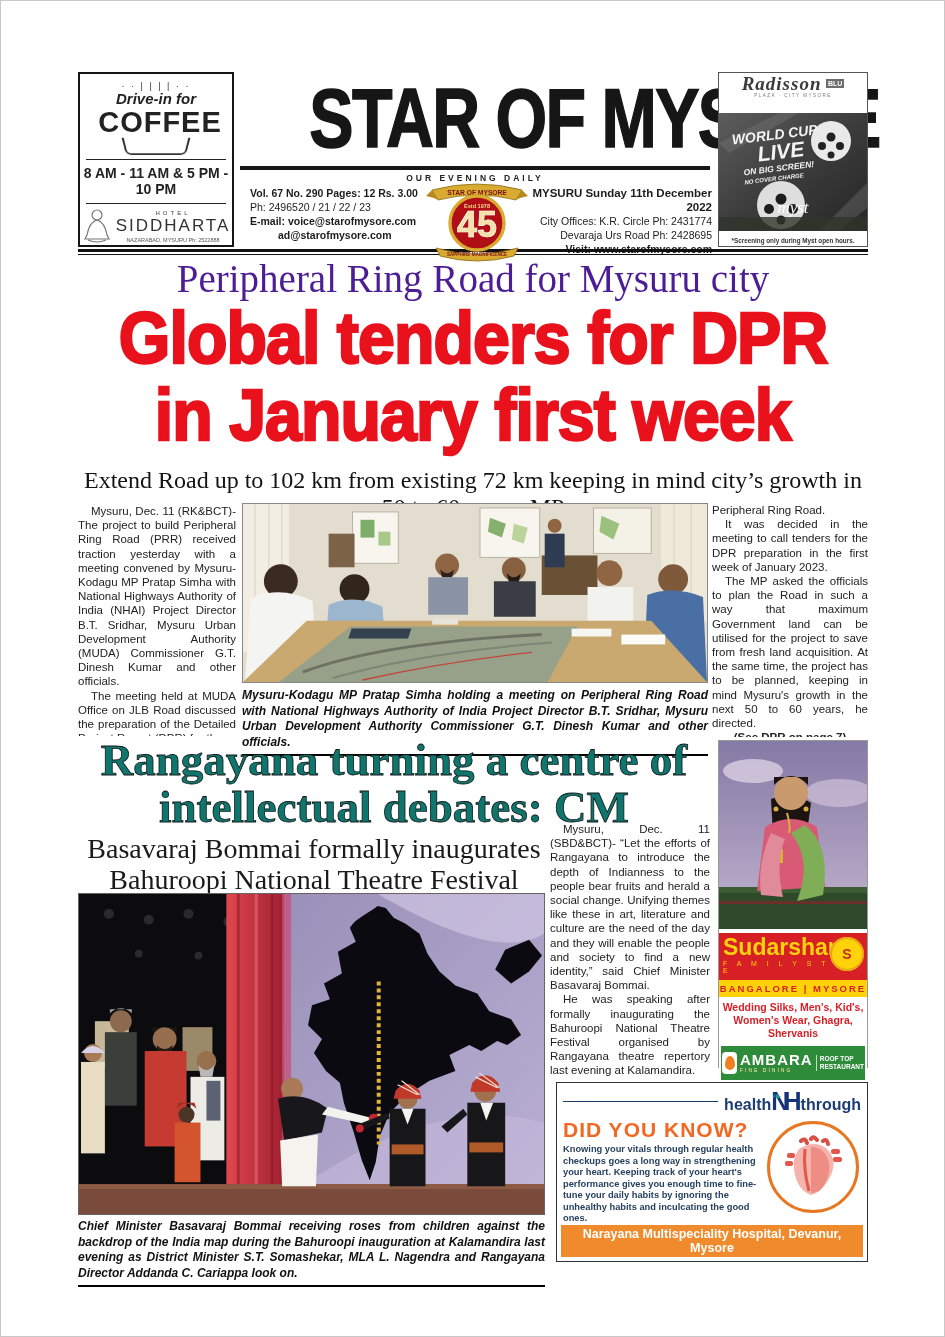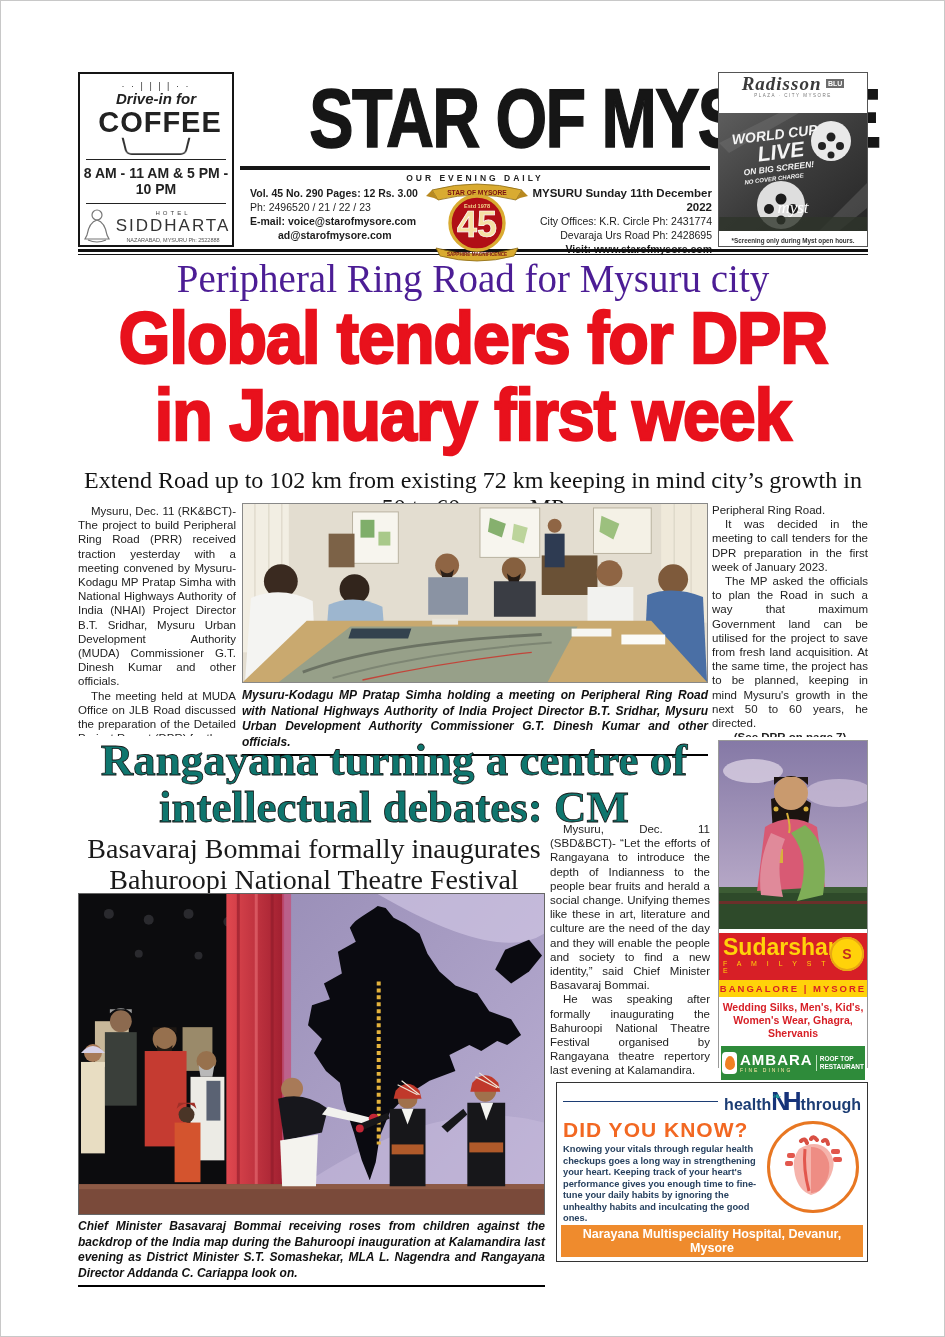--- a/index.html
+++ b/index.html
@@ -122,21 +122,21 @@
     </div>
   </div>
 
   <div class="abs mast">
     <div class="mast-title condense">STAR OF MYSORE</div>
   </div>
   <div class="abs mast-rule"></div>
   <div class="abs tagline">OUR EVENING DAILY</div>
 
   <div class="abs vol mastinfo">
-    <div style="font-weight:bold;">Vol. 45   No. 290    Pages: 12     Rs. 3.00</div>
+    <div style="font-weight:bold;">Vol. 67   No. 290    Pages: 12     Rs. 3.00</div>
     <div>Ph: 2496520 / 21 / 22 / 23</div>
     <div style="font-weight:bold;">E-mail: voice@starofmysore.com</div>
     <div style="font-weight:bold;padding-left:28px;">ad@starofmysore.com</div>
   </div>
 
   <div class="abs dateblk mastinfo">
     <div class="dateline">MYSURU Sunday 11th December 2022</div>
     <div>City Offices: K.R. Circle  Ph: 2431774</div>
     <div>Devaraja Urs Road  Ph: 2428695</div>
     <div style="font-weight:bold;">Visit: www.starofmysore.com</div>

